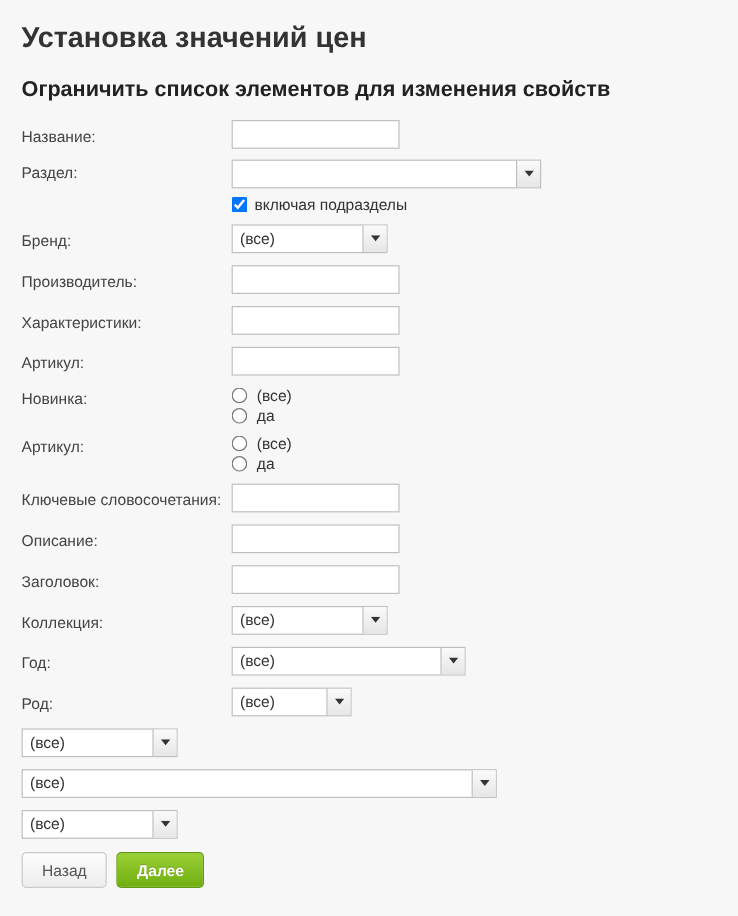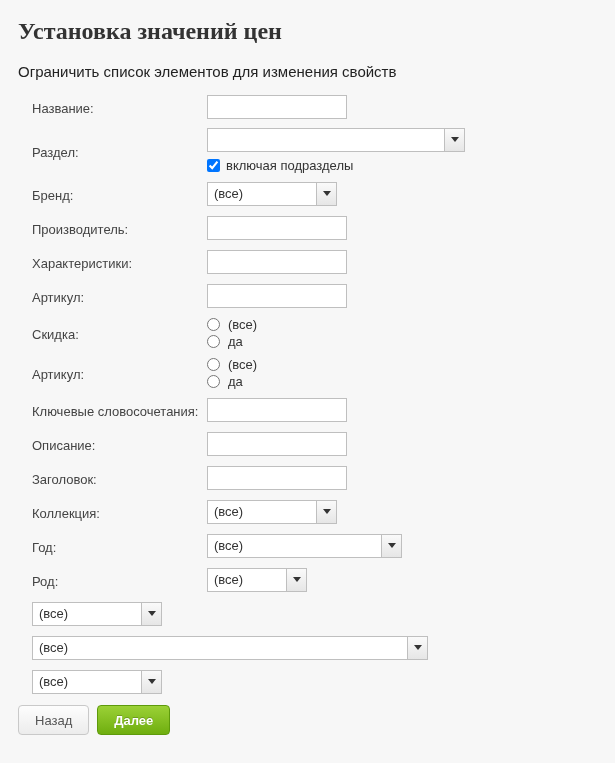--- a/index.html
+++ b/index.html
@@ -9,37 +9,35 @@
       background: #f7f7f7;
       color: #333;
       width: 615px;
       padding: 18px 18px 24px 18px;
     }
     h1 {
       font-size: 24px;
       font-weight: bold;
       color: #333;
       margin-bottom: 18px;
-      font-family: Liberation Serif, serif;
     }
     h2 {
-      font-size: 15px;
-      font-weight: normal;
+      font-size: 18px;
+      font-weight: bold;
       color: #222;
       margin-bottom: 14px;
     }
     .form { display: block; }
     .row {
       display: flex;
       align-items: center;
       margin-bottom: 8px;
       min-height: 26px;
-      margin-left: 14px;
-    }
-    .row.tall { align-items: center; }
+    }
+    .row.tall { align-items: flex-start; }
     .label {
       width: 175px;
       flex-shrink: 0;
       color: #444;
       padding-top: 3px;
       font-size: 13px;
     }
     .field { flex: 1; }
     input[type="text"] {
       border: 1px solid #bfbfbf;
@@ -176,21 +174,21 @@
     <div class="label">Характеристики:</div>
     <div class="field"><input type="text" class="w-medium" value="" style=""></div>
   </div>
 
   <div class="row">
     <div class="label">Артикул:</div>
     <div class="field"><input type="text" class="w-medium" value="" style=""></div>
   </div>
 
   <div class="row tall">
-    <div class="label">Скидка:</div>
+    <div class="label">Новинка:</div>
     <div class="field radio-group">
       <label class="radio-item">
           <input type="radio" name="new" style="">
           <span>(все)</span>
         </label>
       <label class="radio-item">
           <input type="radio" name="new" style="">
           <span>да</span>
         </label>
     </div>

